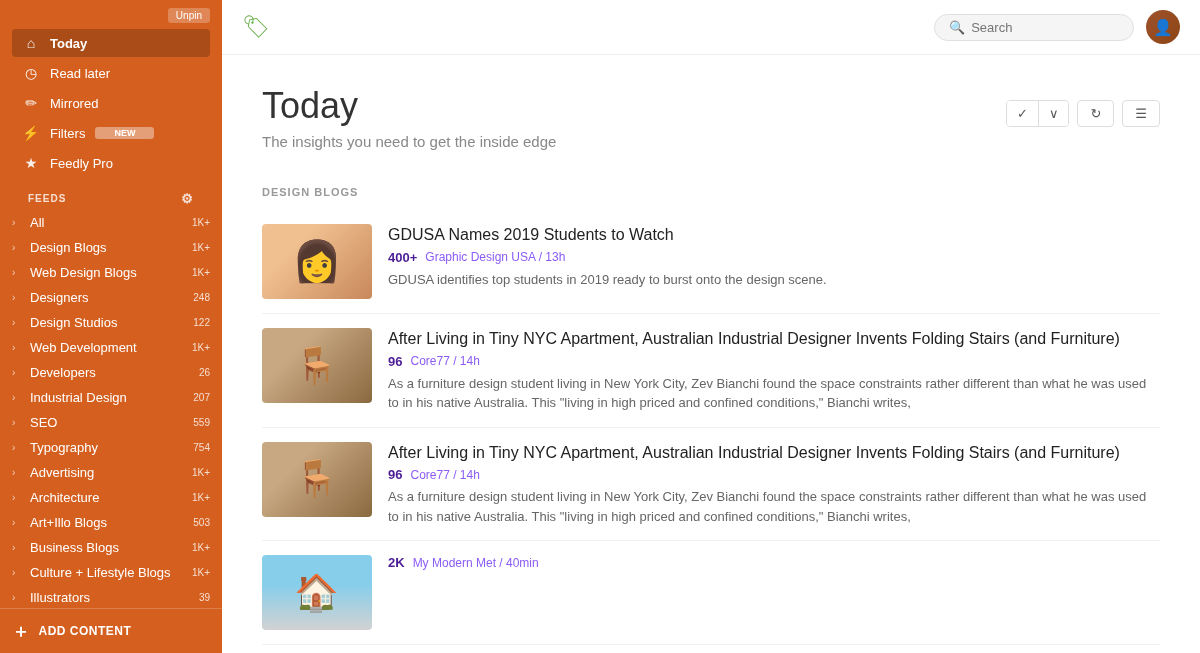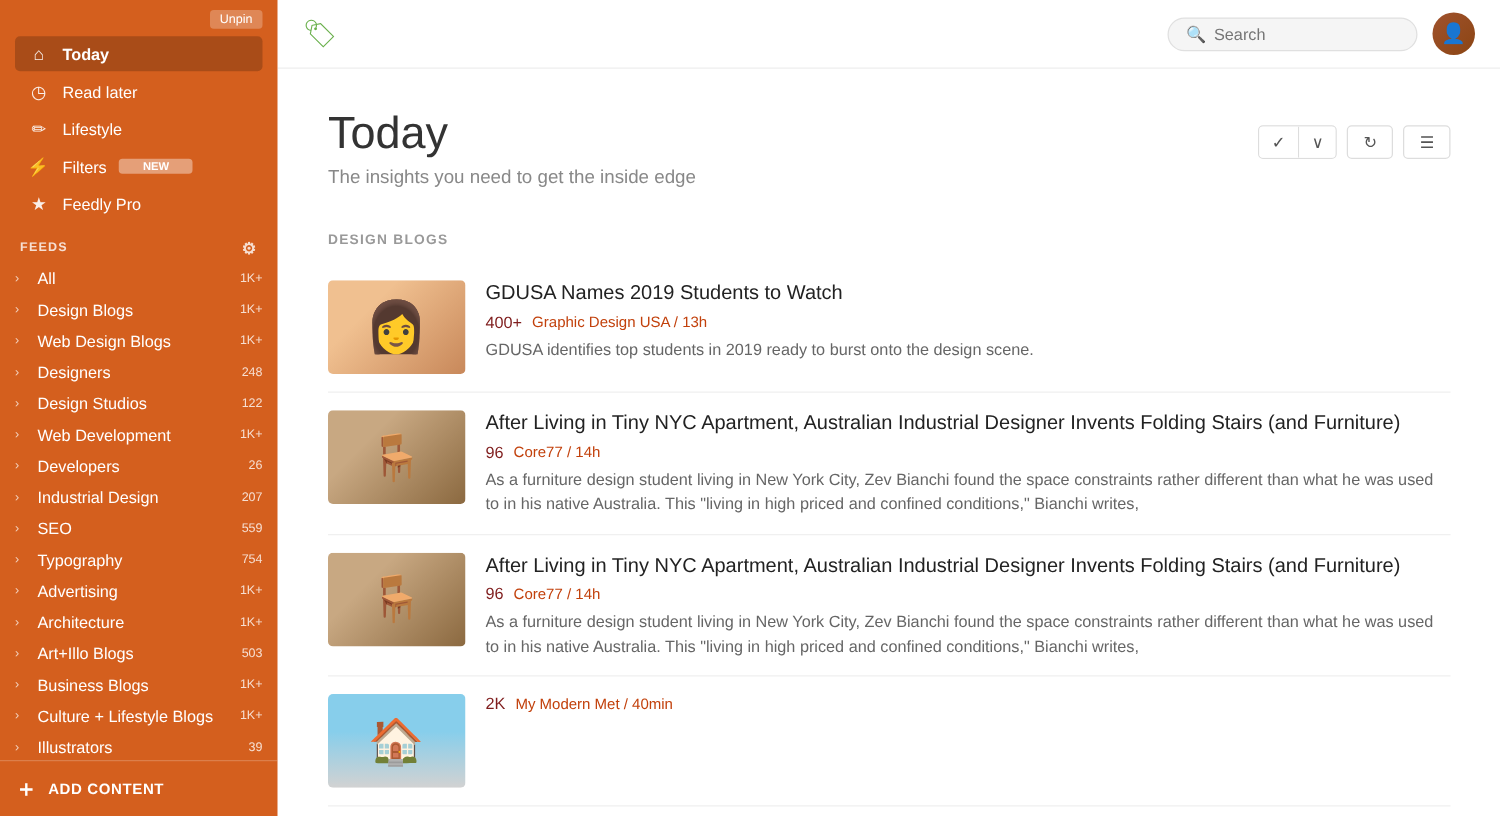--- a/index.html
+++ b/index.html
@@ -51,21 +51,21 @@
       color: #fff;
       font-size: 9px;
       font-weight: bold;
       padding: 1px 19px;
       border-radius: 3px;
     }
     .feeds-header {
       display: flex;
       align-items: center;
       justify-content: space-between;
-      padding: 8px 16px 4px;
+      padding: 8px 28px 4px;
       font-size: 10px;
       font-weight: 700;
       letter-spacing: 1px;
       opacity: 0.8;
     }
     .feeds-gear { cursor: pointer; font-size: 13px; }
     .feeds-list {
       flex: 1;
       overflow-y: auto;
       padding: 0 4px;
@@ -237,27 +237,27 @@
       line-height: 1.35;
       margin-bottom: 4px;
     }
     .article-meta {
       display: flex;
       align-items: center;
       gap: 8px;
       margin-bottom: 5px;
     }
     .article-score {
-      font-weight: 400;
-      color: #7f1d1d;
+      font-weight: 700;
+      color: #4c1d95;
       font-size: 13px;
     }
     .article-source {
       font-size: 12px;
-      color: #c2410c;
+      color: #8b5cf6;
     }
     .article-excerpt {
       font-size: 13px;
       color: #666;
       line-height: 1.5;
       display: -webkit-box;
       -webkit-line-clamp: 2;
       -webkit-box-orient: vertical;
       overflow: hidden;
     }
@@ -296,21 +296,21 @@
     <div class="nav-item active">
       <span class="nav-icon">⌂</span>
       <span>Today</span>
     </div>
     <div class="nav-item">
       <span class="nav-icon">◷</span>
       <span>Read later</span>
     </div>
     <div class="nav-item">
       <span class="nav-icon">✏</span>
-      <span>Lifestyle</span>
+      <span>Mirrored</span>
     </div>
     <div class="nav-item">
       <span class="nav-icon">⚡</span>
       <span>Filters</span>
       <span class="badge-new">NEW</span>
     </div>
     <div class="nav-item">
       <span class="nav-icon">★</span>
       <span>Feedly Pro</span>
     </div>

